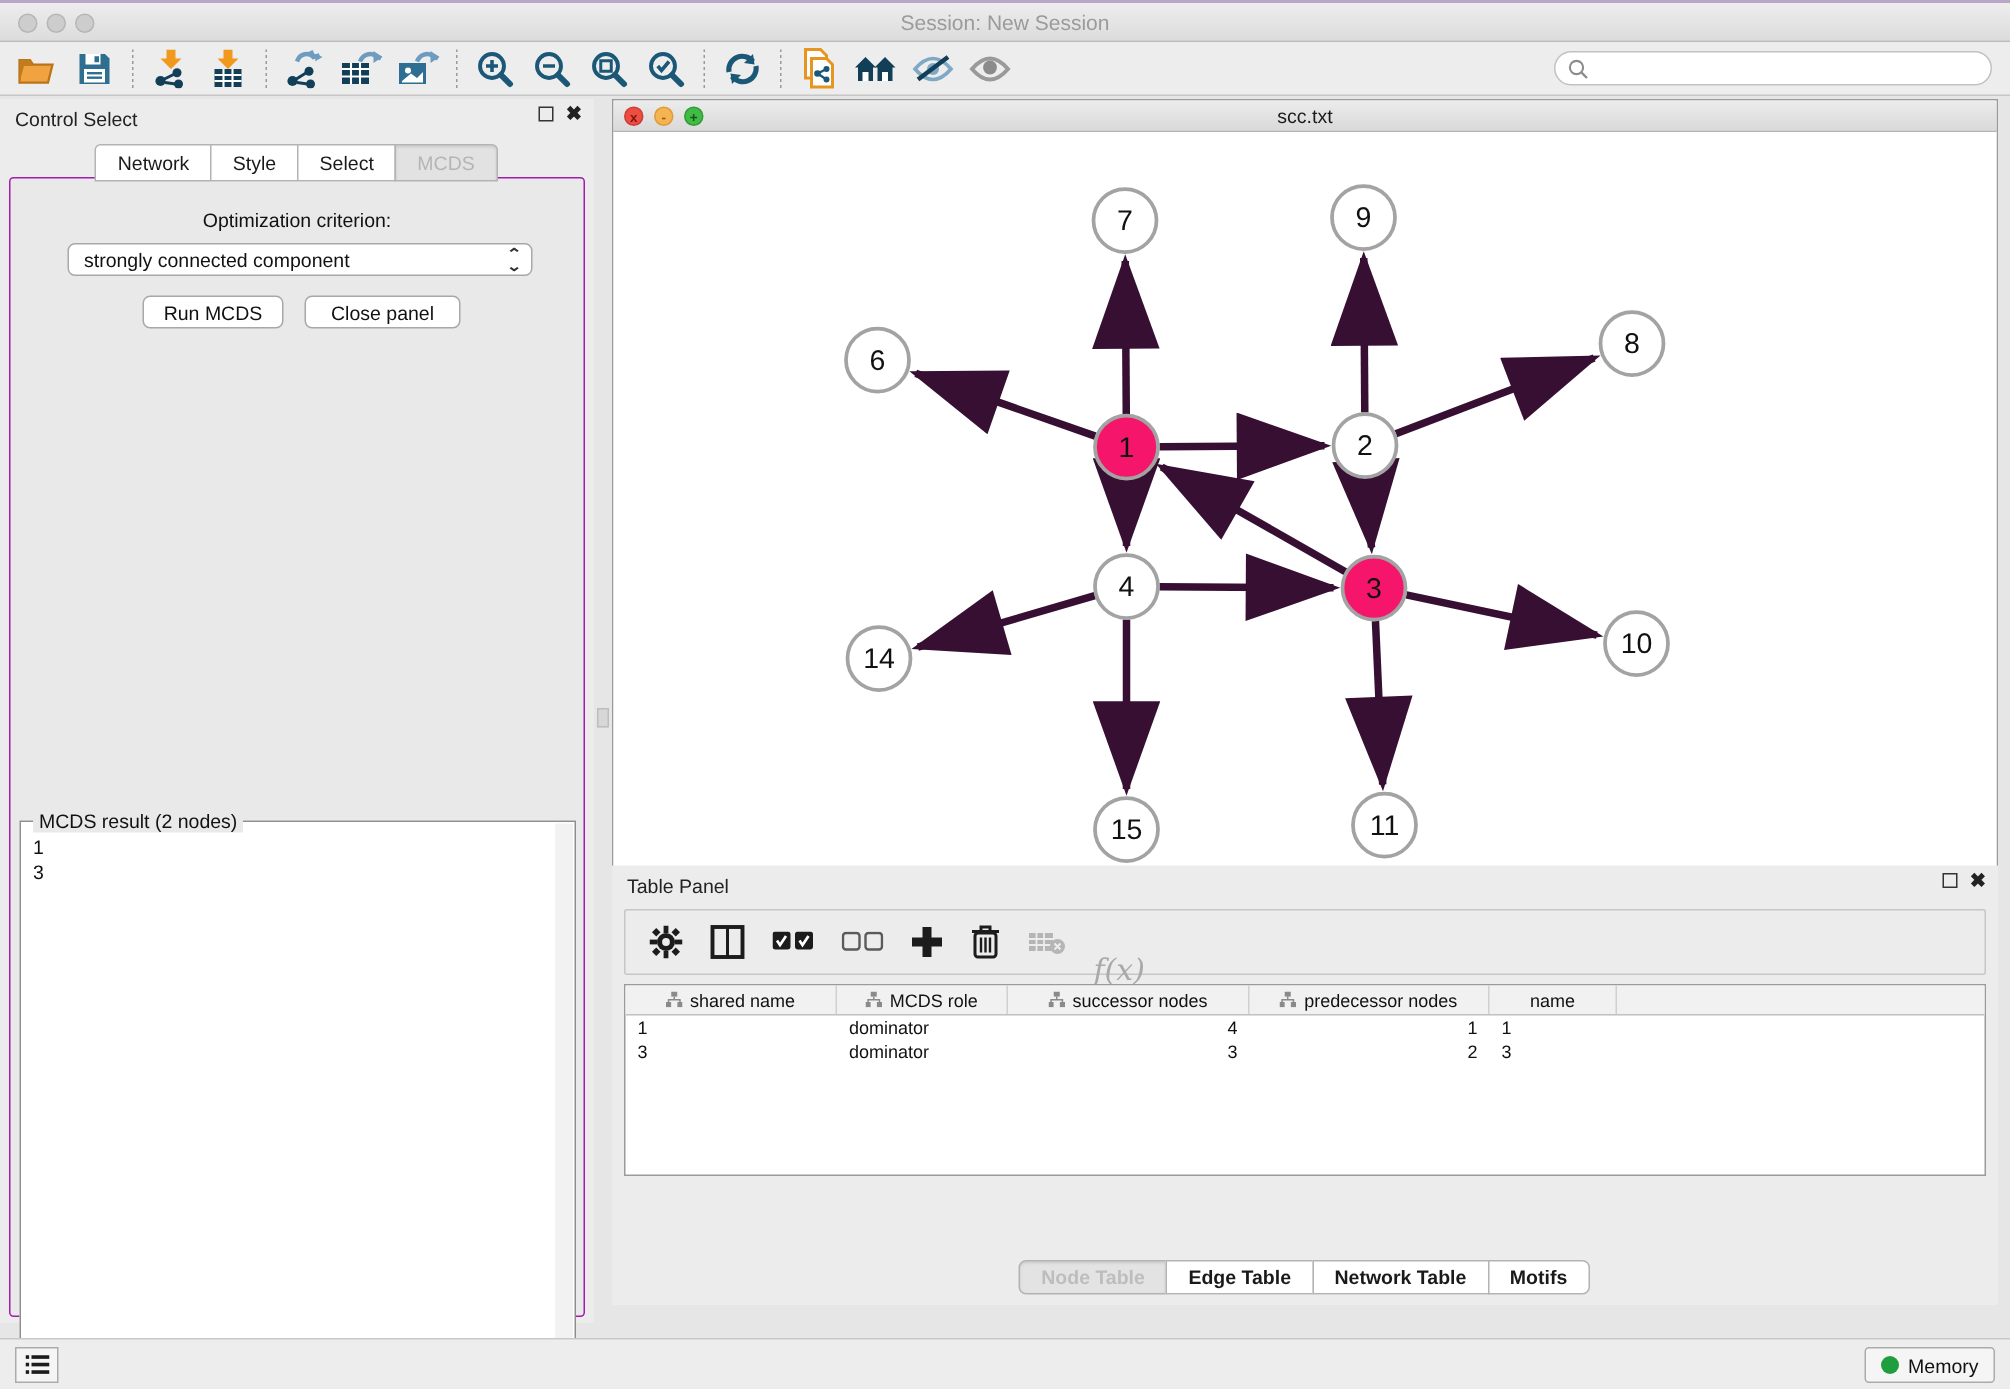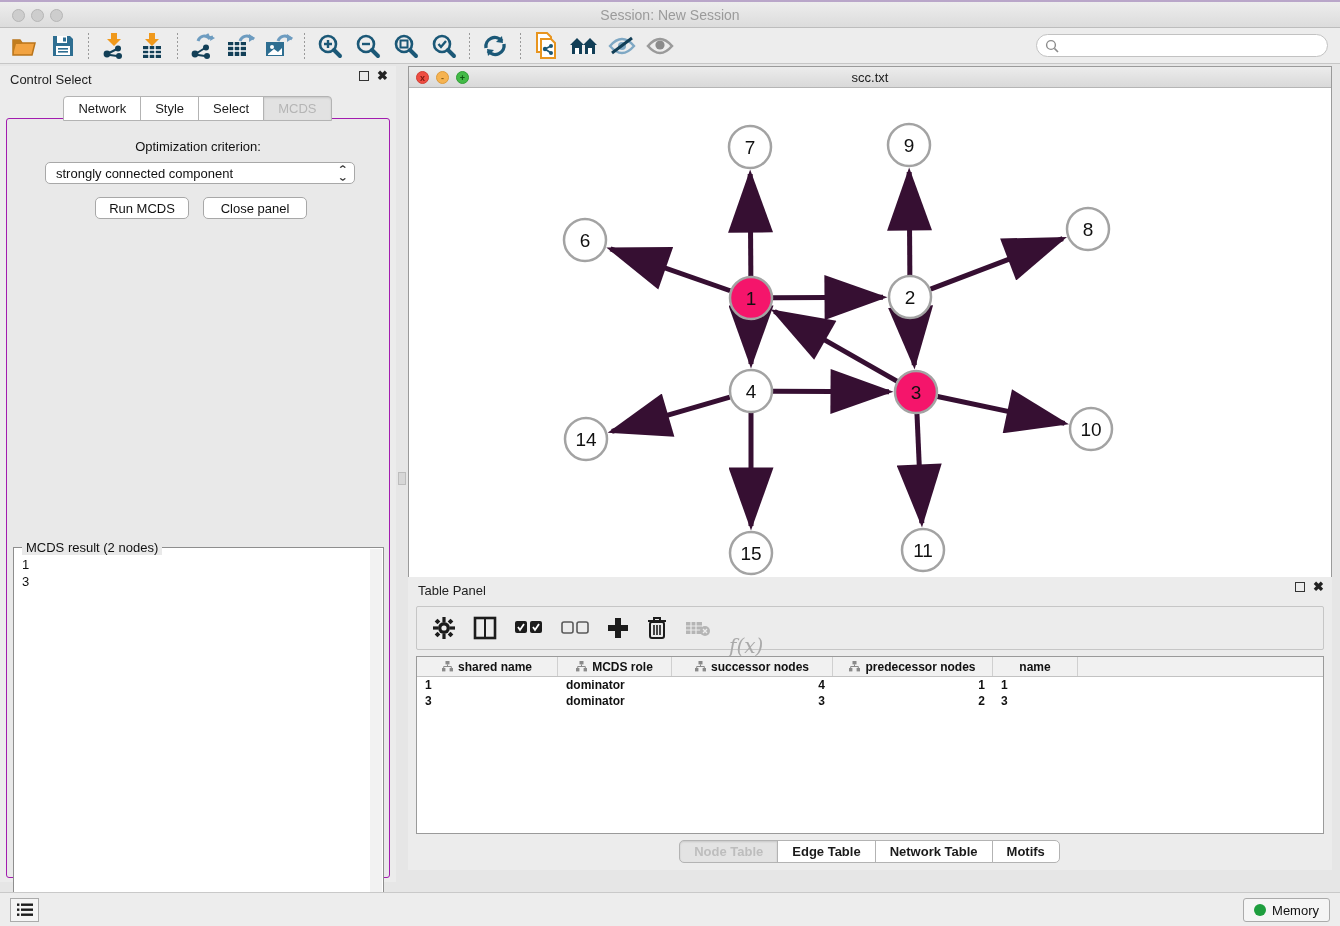--- a/index.html
+++ b/index.html
@@ -75,22 +75,22 @@
   .tl-zoom  { left:47px; background:#43ba47; border:1px solid #2f9e35; color:#0e5912; }
   .net-canvas { position:absolute; left:0; top:21px; width:922px; height:503px; background:#fff; }
 
   
   .table-panel { position:absolute; left:408px; top:577px; width:924px; height:293px; background:#ececec; }
   .tp-toolbar { position:absolute; left:8px; top:29px; width:908px; height:44px;
     border:1px solid #c6c6c6; border-radius:2px; background:#ececec;
     display:flex; align-items:center; gap:18px; padding-left:16px; }
   .tp-ico { display:flex; align-items:center; justify-content:center; }
   .fx { font-family:"DejaVu Serif", serif; font-style:italic; font-size:20px; color:#a9a9a9;margin-top:36px; }
-  .tp-table { position:absolute; left:8px; top:79px; width:908px; height:178px;
-    border:1px solid #9a9a9a; background:#fff;font-weight:bold; }
+  .tp-table { position:absolute; left:8px; top:79px; width:908px; height:128px;
+    border:1px solid #9a9a9a; background:#fff; }
   .tp-header { display:flex; height:20px; background:#f1f1f1; border-bottom:1px solid #c2c2c2; }
   .th { font-size:12px; color:#111; display:flex; align-items:center; justify-content:center;
     gap:5px; border-right:1px solid #d0d0d0; height:100%; }
   .tr { display:flex; height:16px; }
   .td { font-size:12px; color:#111; padding:1px 8px 0 8px; }
   .t-left { text-align:left; } .t-right { text-align:right; }
   .tp-tabs { position:absolute; left:0; top:263px; width:924px; display:flex; justify-content:center; }
   .tp-tab { font-size:13px; font-weight:bold; padding:3px 14px; border:1px solid #b3b3b3;
     background:#fff; color:#1a1a1a; margin-left:-1px; }
   .tp-tab:first-child { border-radius:5px 0 0 5px; }

